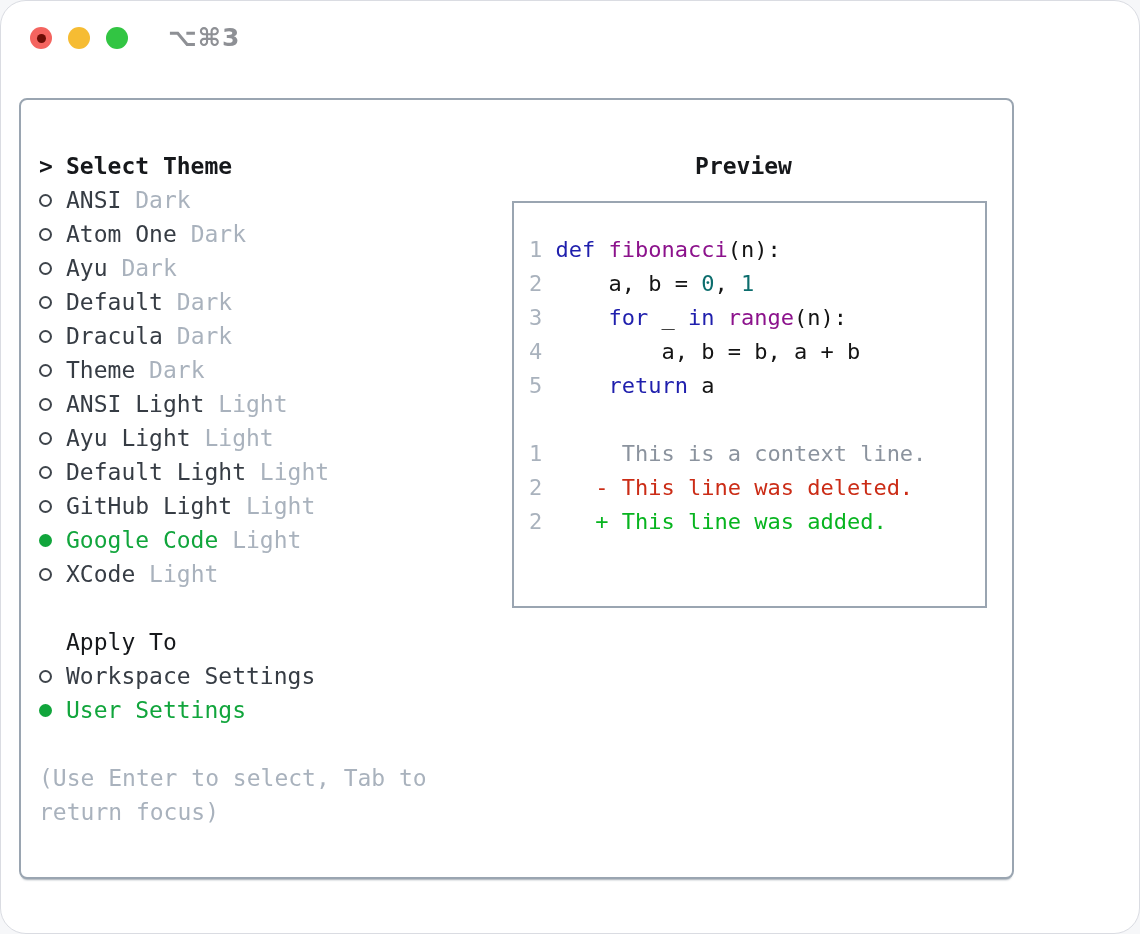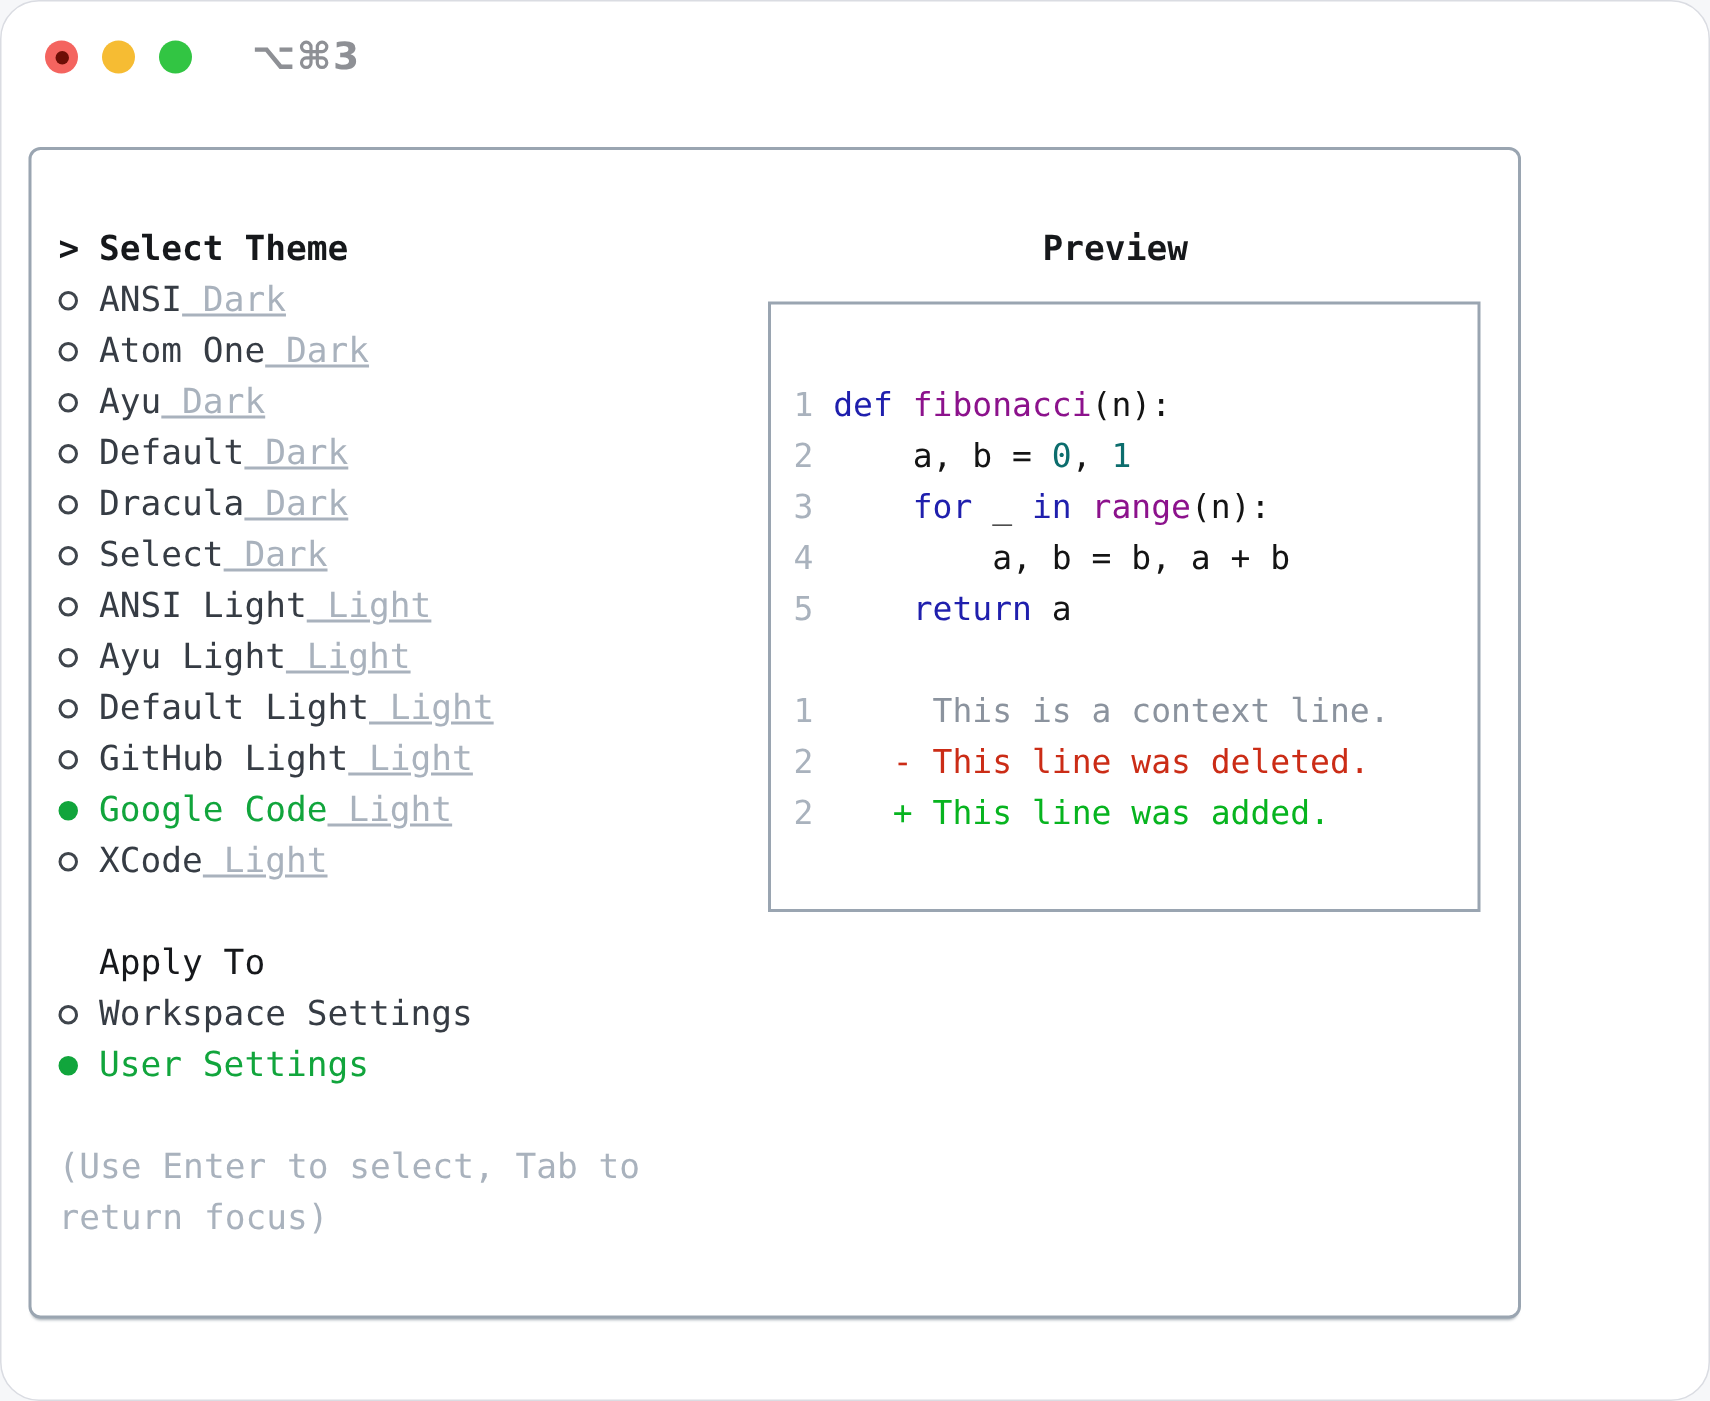--- a/index.html
+++ b/index.html
@@ -36,30 +36,30 @@
   .left-col{position:absolute;left:18px;top:49px;width:440px;}
   .row{display:flex;align-items:center;height:34px;font-size:23px;color:var(--name);white-space:pre;}
   .slot{flex:0 0 27px;display:flex;align-items:center;}
   .cursor{font-weight:bold;color:#16181b;font-size:23px;}
   .hd{font-weight:bold;color:#16181b;text-align:right;}
   .hd2{font-weight:normal;color:#16181b;text-align:right;}
   .ring{width:13px;height:13px;border-radius:50%;border:2px solid #3f454c;background:transparent;}
   .ring.sel{background:var(--accent-green);border-color:var(--accent-green);}
   .nm{color:var(--name);}
   .nm.selnm{color:var(--accent-green);}
-  .vr{color:var(--muted);text-decoration:underline;}
+  .vr{color:var(--muted);}
   .apply{margin-top:34px;}
   .help{margin-top:34px;width:420px;font-size:23px;line-height:34px;color:var(--muted);}
   
   .right-col{position:absolute;left:479px;top:49px;}
   .phead{height:34px;line-height:34px;font-size:23px;font-weight:bold;color:#16181b;text-align:center;}
   .pbox{
     margin-top:18px;margin-left:12px;width:475px;height:407px;
     border:2px solid var(--panel-border);background:#fff;
-    padding:51px 0 0 15px;overflow:hidden;
+    padding:30px 0 0 15px;overflow:hidden;
   }
   .pline{white-space:pre;height:34px;line-height:34px;font-size:22px;color:var(--plain);}
   .blank{height:34px;}
   .ln{color:var(--line-number);}
   .tok-plain{color:var(--plain);}
   .tok-keyword{color:var(--keyword);}
   .tok-function{color:var(--function);}
   .tok-number{color:var(--number-literal);}
   .tok-context{color:var(--context);text-align:center;}
   .tok-deleted{color:var(--deleted);}
@@ -85,21 +85,21 @@
         <span class="slot cursor">&gt;</span>
         <span class="hd">Select Theme</span>
       </div>
 
       <div id="theme-list">
           <div class="row"><span class="slot"><span class="ring"></span></span><span class="nm">ANSI</span><span class="vr"> Dark</span></div>
           <div class="row"><span class="slot"><span class="ring"></span></span><span class="nm">Atom One</span><span class="vr"> Dark</span></div>
           <div class="row"><span class="slot"><span class="ring"></span></span><span class="nm">Ayu</span><span class="vr"> Dark</span></div>
           <div class="row"><span class="slot"><span class="ring"></span></span><span class="nm">Default</span><span class="vr"> Dark</span></div>
           <div class="row"><span class="slot"><span class="ring"></span></span><span class="nm">Dracula</span><span class="vr"> Dark</span></div>
-          <div class="row"><span class="slot"><span class="ring"></span></span><span class="nm">Select</span><span class="vr"> Dark</span></div>
+          <div class="row"><span class="slot"><span class="ring"></span></span><span class="nm">Theme</span><span class="vr"> Dark</span></div>
           <div class="row"><span class="slot"><span class="ring"></span></span><span class="nm">ANSI Light</span><span class="vr"> Light</span></div>
           <div class="row"><span class="slot"><span class="ring"></span></span><span class="nm">Ayu Light</span><span class="vr"> Light</span></div>
           <div class="row"><span class="slot"><span class="ring"></span></span><span class="nm">Default Light</span><span class="vr"> Light</span></div>
           <div class="row"><span class="slot"><span class="ring"></span></span><span class="nm">GitHub Light</span><span class="vr"> Light</span></div>
           <div class="row"><span class="slot"><span class="ring sel"></span></span><span class="nm selnm">Google Code</span><span class="vr"> Light</span></div>
           <div class="row"><span class="slot"><span class="ring"></span></span><span class="nm">XCode</span><span class="vr"> Light</span></div>
         </div>
 
       <div class="apply">
         <div class="row">

